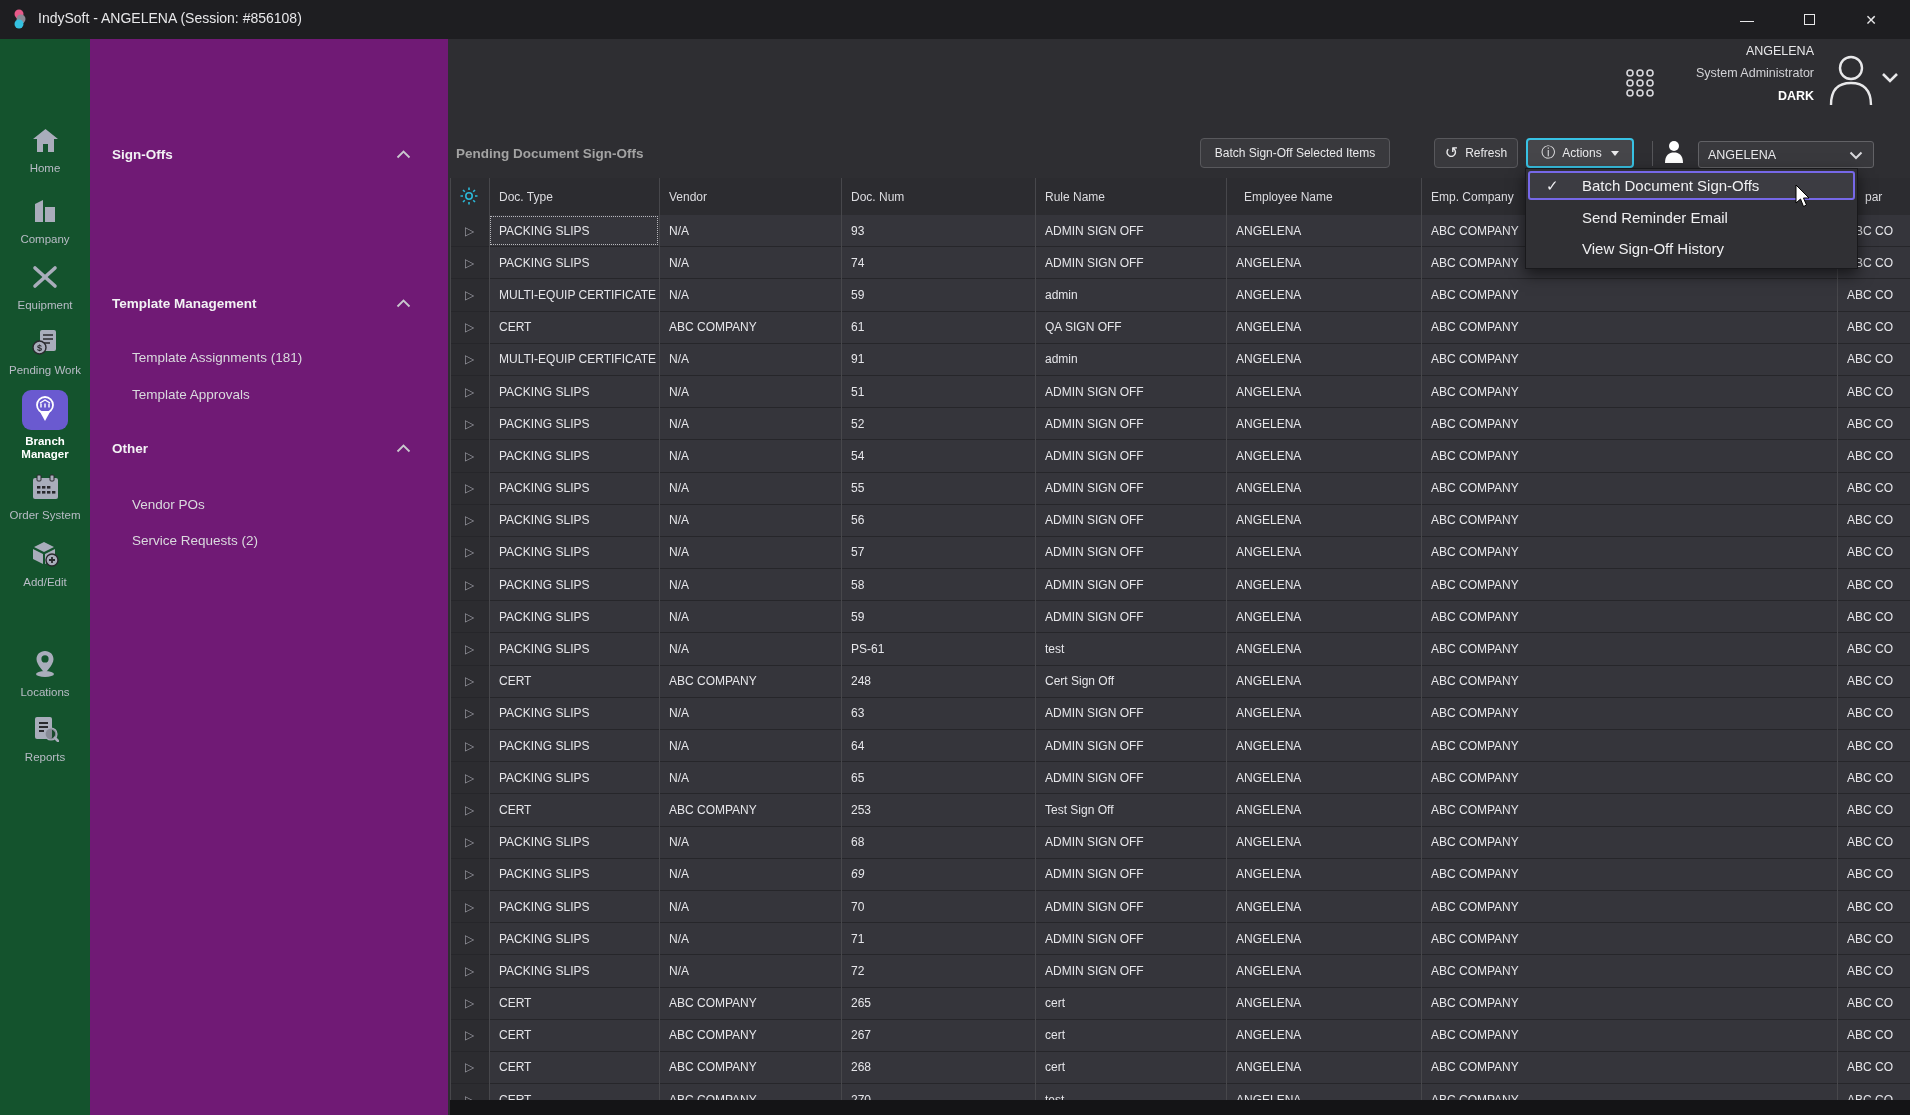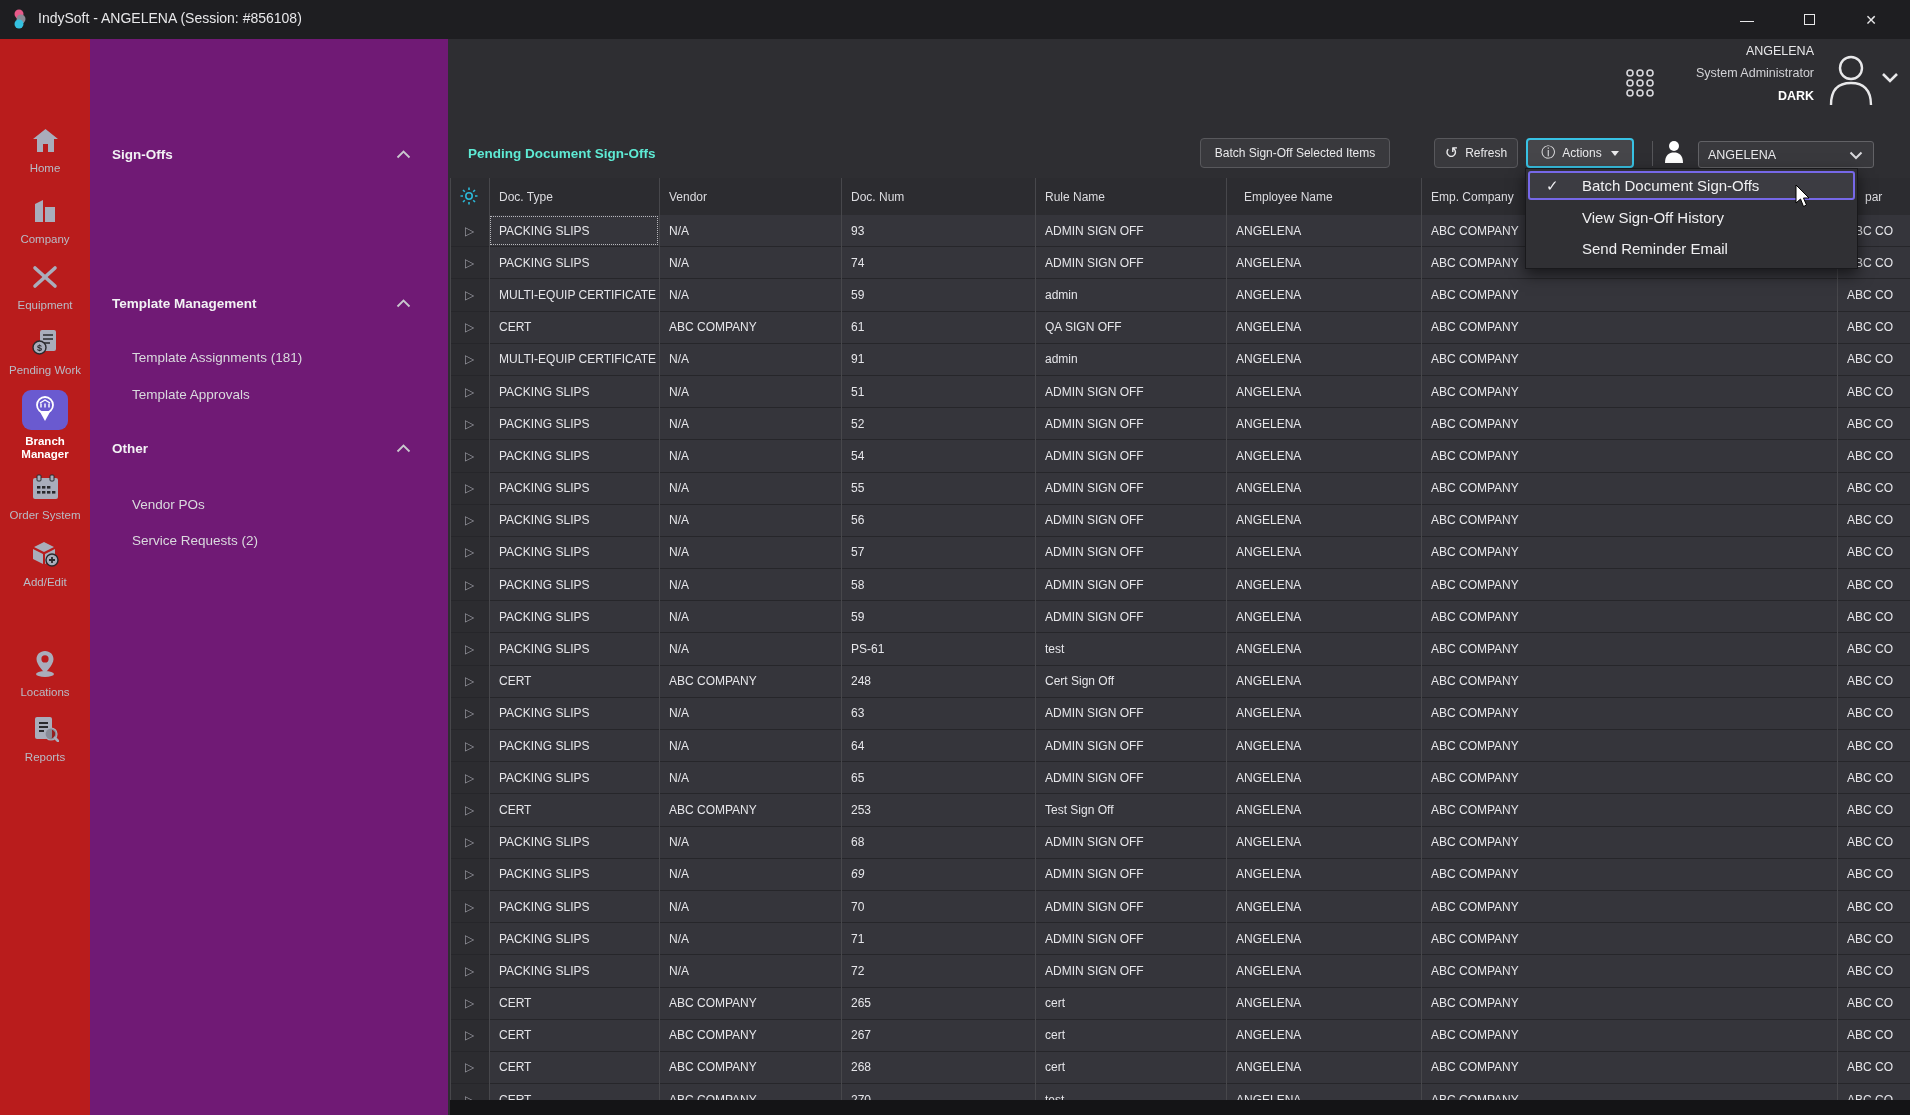--- a/index.html
+++ b/index.html
@@ -9,21 +9,21 @@
   
   .titlebar { position:absolute; left:0; top:0; width:1910px; height:39px; background:#1e1e21; }
   .titlebar-logo { position:absolute; left:10px; top:9px; width:20px; height:20px; }
   .titlebar-title { position:absolute; left:38px; top:10px; font-size:14px; color:#e8e8ea; }
   .win-btn { position:absolute; top:0; width:46px; height:39px; color:#e8e8ea; font-size:14px;
     display:flex; align-items:center; justify-content:center; }
   .win-min { left:1724px; } .win-max { left:1786px; } .win-close { left:1848px; }
   .win-max-box { width:11px; height:11px; border:1.3px solid #e8e8ea; display:block; }
 
   
-  .sidebar { position:absolute; left:0; top:39px; width:90px; height:1076px; background:#b91c1c; }
+  .sidebar { position:absolute; left:0; top:39px; width:90px; height:1076px; background:#14532d; }
   .hamburger { position:absolute; left:31px; top:58px; width:36px; height:32px; cursor:pointer; }
   .hamburger div { height:5px; border-radius:2.5px; background:#8273e8; margin-bottom:5px; }
   .side-item { position:absolute; left:0; width:90px; text-align:center; }
   .side-item .icon { display:block; margin:0 auto; }
   .side-item .lbl { display:block; font-size:11.5px; color:#b9bcc6; margin-top:5px; line-height:13px; }
   .side-item.active .tile { width:46px; height:40px; margin:0 auto; background:#6a5ad0;
     border-radius:9px; display:flex; align-items:center; justify-content:center; }
   .side-item.active .lbl { color:#ffffff; font-weight:bold; }
 
   
@@ -38,21 +38,21 @@
   .page-title { position:absolute; left:100px; top:64px; font-size:24px; font-weight:400; color:#f4f4f6; }
   .apps-grid { position:absolute; left:1626px; top:69px; width:28px; height:28px; }
   .user-block { position:absolute; right:96px; top:44px; text-align:right; }
   .user-name { font-size:12.5px; color:#e8e8ea; margin-bottom:8px; }
   .user-role { font-size:12.5px; color:#d2d2d6; margin-bottom:9px; }
   .user-theme { font-size:12.5px; font-weight:bold; color:#ffffff; }
   .avatar { position:absolute; left:1827px; top:53px; }
   .user-caret { position:absolute; left:1881px; top:72px; }
 
   
-  .main-title { position:absolute; left:468px; top:146px; font-size:13.5px; font-weight:bold; color:#5eead4; }
+  .main-title { position:absolute; left:456px; top:146px; font-size:13.5px; font-weight:bold; color:#a3a3a3; }
   .btn { position:absolute; top:138px; height:30px; background:#39393d; border:1px solid #58585c;
     border-radius:4px; color:#e9e9eb; font-size:12px; display:flex; align-items:center;
     justify-content:center; gap:7px; cursor:pointer; }
   .btn-batch { left:1200px; width:190px; }
   .btn-refresh { left:1434px; width:84px; }
   .btn-refresh .ricon { font-size:16px; line-height:16px; }
   .btn-actions { left:1526px; width:108px; background:#46464a; border:2px solid #38c2e4; }
   .btn-actions .iicon { font-size:14px; }
   .btn-actions .caret { width:0; height:0; border-left:4px solid transparent; border-right:4px solid transparent;
     border-top:5px solid #e9e9eb; margin-left:2px; }
@@ -572,22 +572,22 @@
     <div class="vsep" style="left: 1421px;"></div>
     <div class="vsep" style="left: 1837px;"></div>
   </div>
 
 <div class="dropdown" id="dropdown">
     <div class="dd-item highlight">
       <span class="check">✓</span>
       <span>Batch Document Sign-Offs</span>
     </div>
     <div class="dd-item">
+      <span>Send Reminder Email</span>
+    </div>
+    <div class="dd-item">
       <span>View Sign-Off History</span>
-    </div>
-    <div class="dd-item">
-      <span>Send Reminder Email</span>
     </div>
   </div>
 
 <svg class="cursor" width="17" height="24" viewBox="0 0 17 24">
   <polygon points="1,1 1,19 5.5,15 8.5,22.5 11.5,21 8.5,14 14,14" fill="#ffffff" stroke="#000000" stroke-width="1"></polygon>
 </svg>
 
 </body></html>

